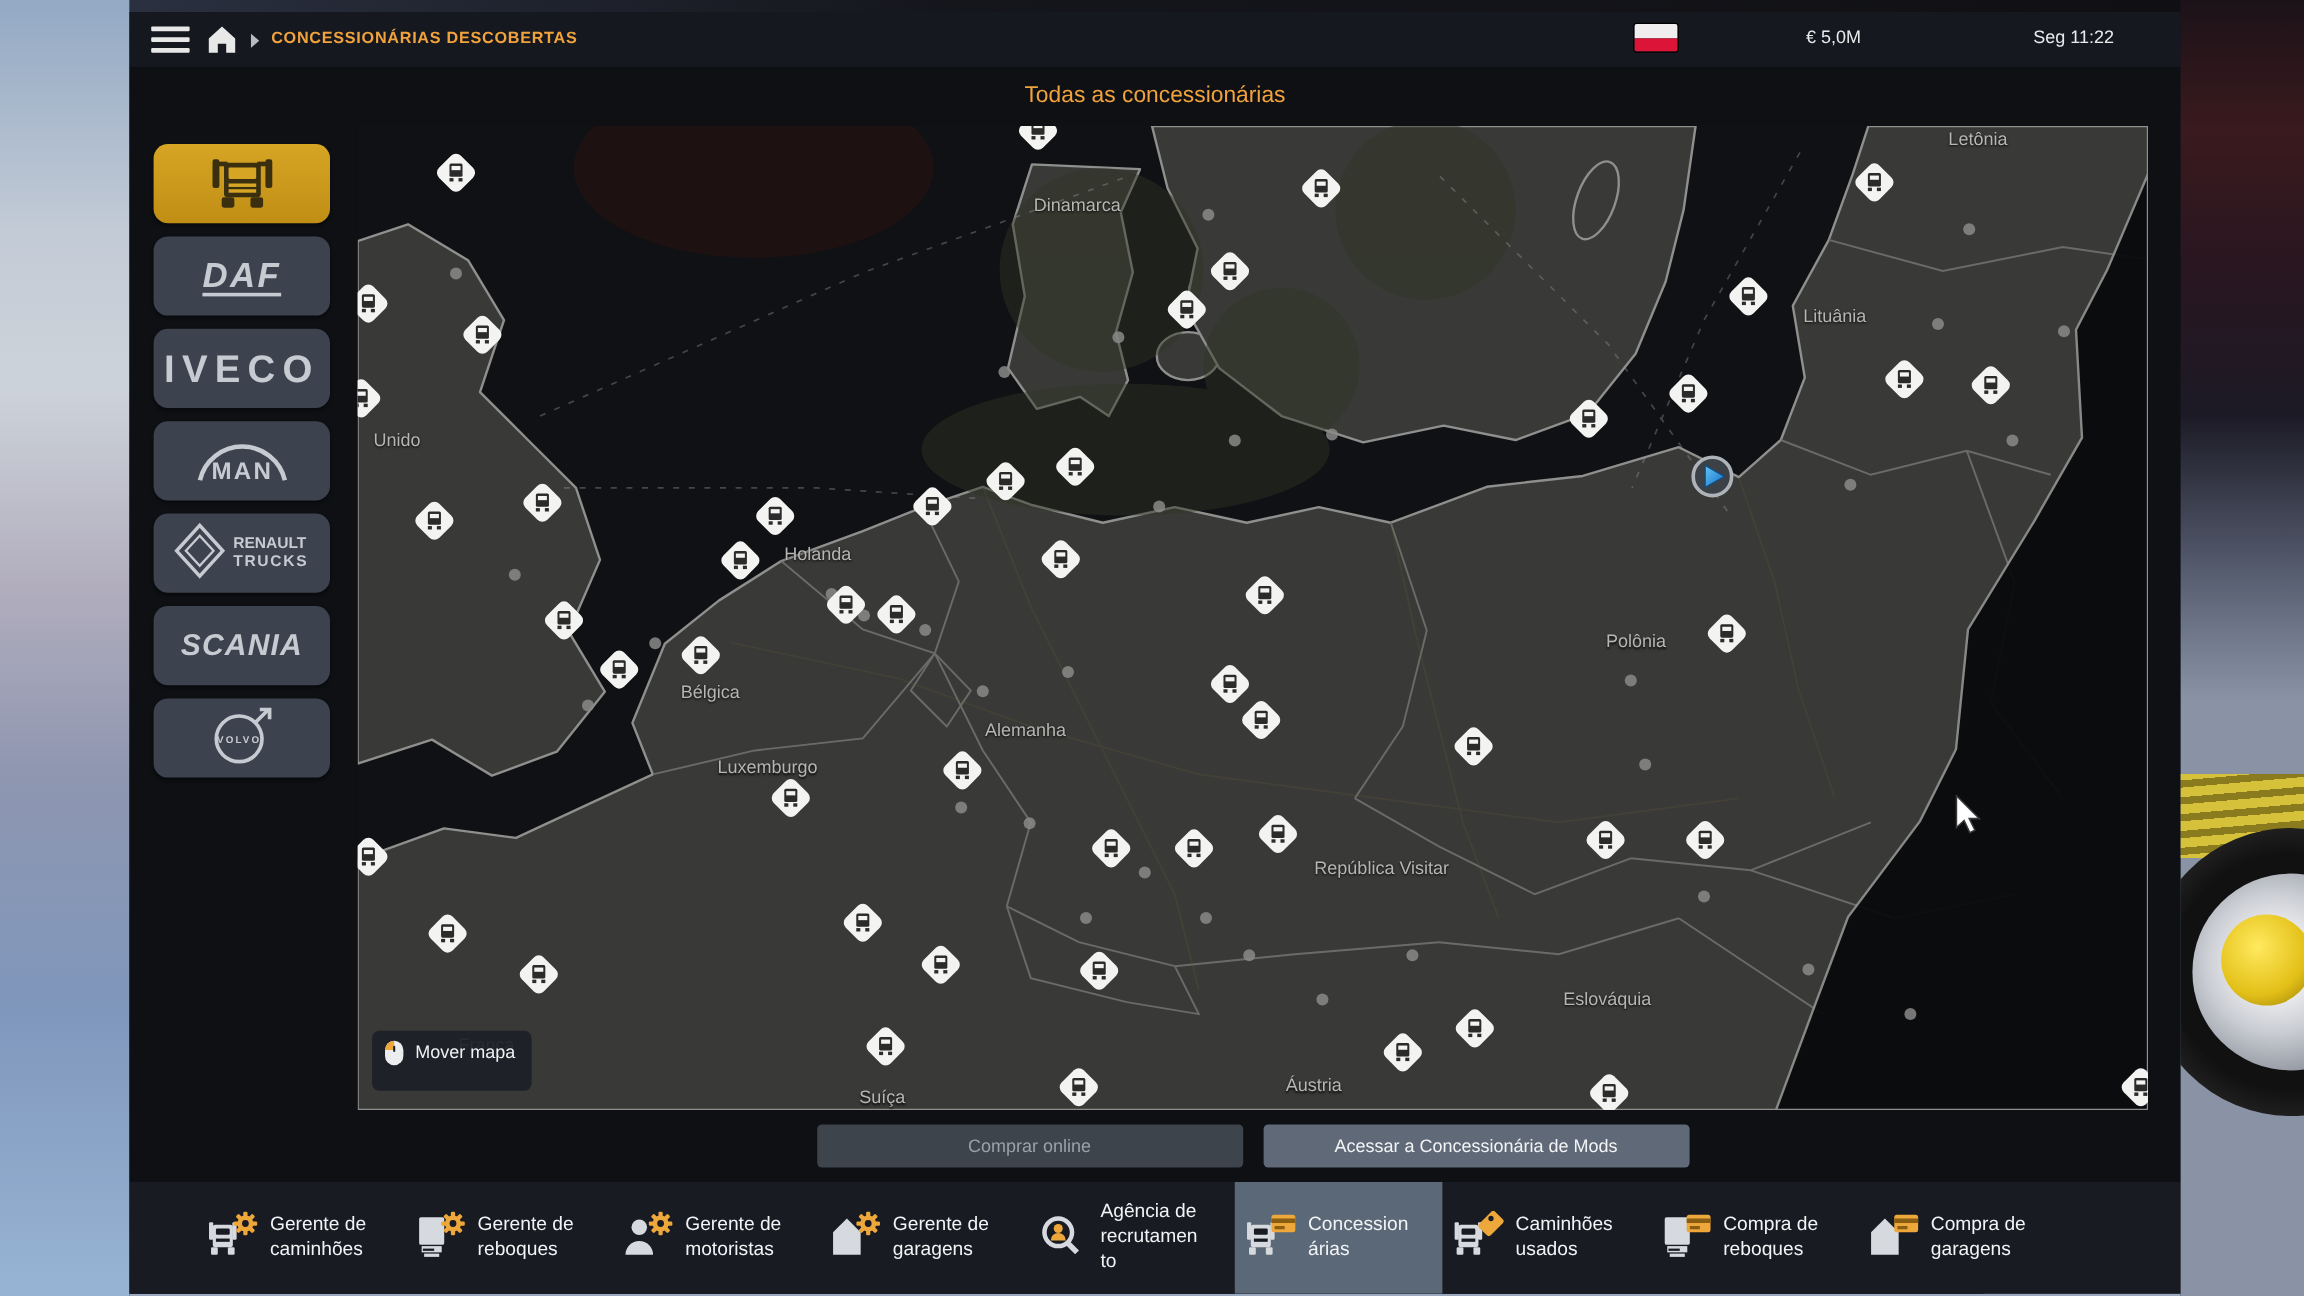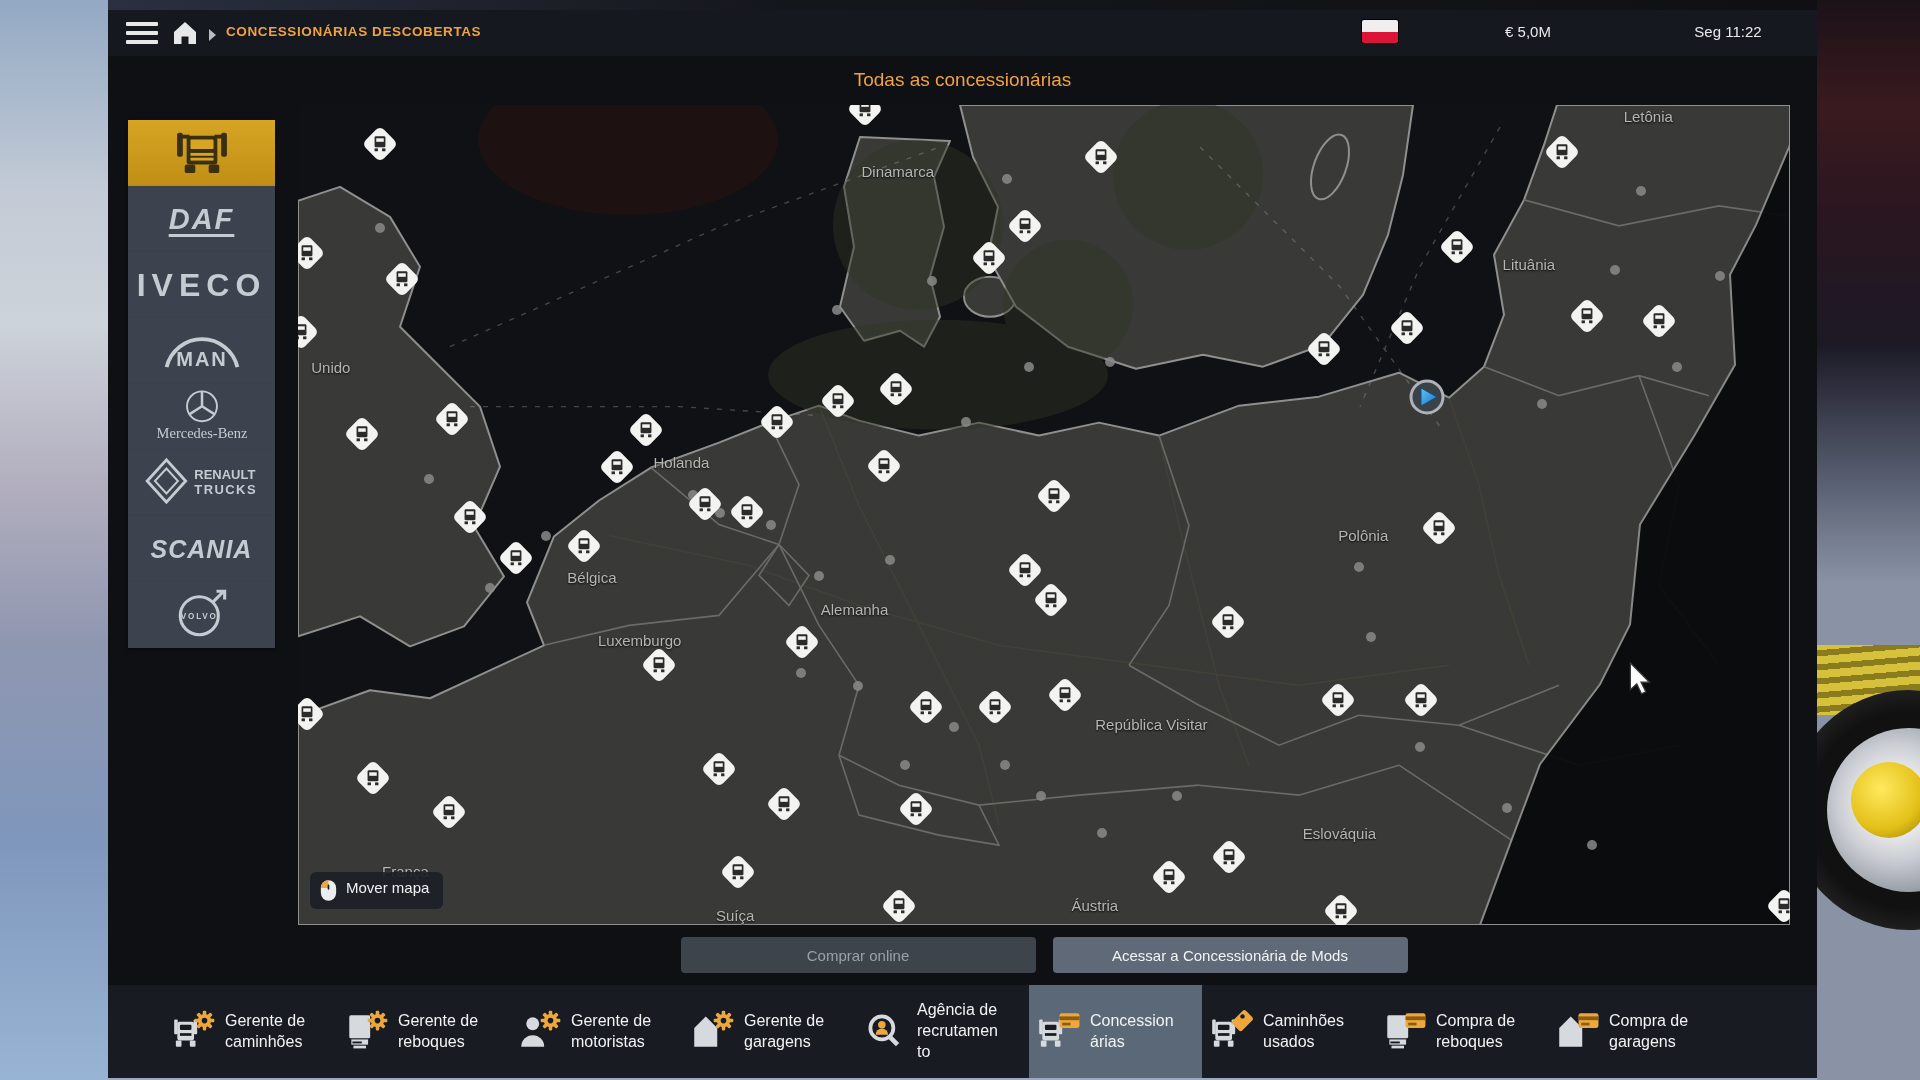--- a/index.html
+++ b/index.html
@@ -44,41 +44,41 @@
   .clock { position:absolute; left:1540px; top:13px; width:160px; text-align:center;
     font-size:15px; color:#e9eaec; }
 
   
   .main { position:relative; width:1709px; height:929px; background:#0e1014; }
   .page-title { position:absolute; left:0; top:13px; width:1709px; text-align:center;
     font-size:19px; color:#f0a23c; }
 
   
   .sidebar { position:absolute; left:20px; top:64px; width:147px; }
-  .brand-btn { width:147px; height:66px; background:#3c434e; border-radius:0;
+  .brand-btn { width:147px; height:66px; margin-bottom:11px; background:#3c434e; border-radius:12px;
     display:flex; align-items:center; justify-content:center; cursor:pointer; color:#c6cbd2;
     box-shadow:0 2px 3px rgba(0,0,0,.4); overflow:hidden; }
   .brand-btn.selected { background:linear-gradient(180deg,#d7a524,#c08e14); color:#3a3010; }
   .logo-daf { font-weight:900; font-style:italic; font-size:29px; letter-spacing:2px;
     text-decoration:underline; text-decoration-thickness:3px; text-underline-offset:5px; }
   .logo-iveco { font-size:32px; letter-spacing:6px; font-weight:600; }
   .logo-scania { font-weight:900; font-style:italic; font-size:25px; letter-spacing:1px; }
 
   
   .map { position:absolute; left:190px; top:49px; width:1492px; height:820px; overflow:hidden;
     background:#101114; }
   .map-svg { position:absolute; left:0; top:0; width:100%; height:100%; }
   .city-dot { position:absolute; width:10px; height:10px; border-radius:50%; background:#8a8a88;
     opacity:.85; transform:translate(-50%,-50%); }
   .country-label { position:absolute; transform:translate(-50%,-50%); color:#b6b6b4; font-size:15px;
     white-space:nowrap; text-shadow:0 1px 2px rgba(0,0,0,.9); }
   .dealer { position:absolute; width:44px; height:44px; transform:translate(-50%,-50%); cursor:pointer; }
   .player-marker { position:absolute; width:40px; height:40px; transform:translate(-50%,-50%); }
   .map-hint { position:absolute; left:12px; bottom:16px; background:rgba(28,31,38,.92);
-    border-radius:6px; padding:7px 14px 7px 10px; display:flex; gap:9px; }
+    border-radius:6px; padding:7px 14px 20px 10px; display:flex; align-items:center; gap:9px; }
   .map-hint-label { color:#f0f1f3; font-size:15px; }
 
   
   .actions { position:absolute; left:190px; top:881px; width:1492px; height:36px; display:flex;
     justify-content:center; gap:17px; }
   .action-btn { height:36px; border:none; border-radius:4px; font-size:15px; font-weight:normal;
     font-family:"Liberation Sans",sans-serif; cursor:pointer; }
   .action-btn.a0 { width:355px; background:#3e444c; color:#9aa1a9; }
   .action-btn.a1 { width:362px; background:#2c3138; color:#878e96; }
   .action-btn.a2 { width:355px; background:#5f6977; color:#f2f4f6; }
@@ -161,29 +161,20 @@
         </div>
         <div class="brand-btn" title="IVECO">
           <span>
             <div class="logo-iveco">IVECO</div>
           </span>
         </div>
         <div class="brand-btn" title="MAN">
           <span><svg viewBox="0 0 100 46" width="96" height="44">
               <path d="M13,42 A38,38 0 0 1 87,42" fill="none" stroke="#c6cbd2" stroke-width="4"></path>
               <text x="50" y="41" text-anchor="middle" font-size="21" font-weight="900" letter-spacing="2" fill="#c6cbd2" font-family="Liberation Sans, sans-serif">MAN</text>
-            </svg></span>
-        </div>
-        <div class="brand-btn" title="Mercedes-Benz">
-          <span><svg viewBox="0 0 120 58" width="116" height="56">
-              <g stroke="#c6cbd2" fill="none">
-                <circle cx="60" cy="20" r="15.5" stroke-width="2"></circle>
-                <path d="M60,4.5 L60,20 M60,20 L46.8,28.3 M60,20 L73.2,28.3" stroke-width="2.6"></path>
-              </g>
-              <text x="60" y="53" text-anchor="middle" font-size="15" fill="#c6cbd2" font-family="Liberation Serif, serif">Mercedes-Benz</text>
             </svg></span>
         </div>
         <div class="brand-btn" title="RENAULT TRUCKS">
           <span><svg viewBox="0 0 132 52" width="128" height="50">
               <g stroke="#c6cbd2" fill="none" stroke-width="3">
                 <path d="M29,4 L9,26 L29,48 L49,26 Z"></path>
                 <path d="M29,13 L17,26 L29,39 L41,26 Z" stroke-width="2"></path>
               </g>
               <text x="58" y="24" font-size="13.5" font-weight="800" fill="#c6cbd2" font-family="Liberation Sans, sans-serif">RENAULT</text>
               <text x="58" y="39" font-size="13.5" font-weight="800" letter-spacing="1.5" fill="#c6cbd2" font-family="Liberation Sans, sans-serif">TRUCKS</text>

